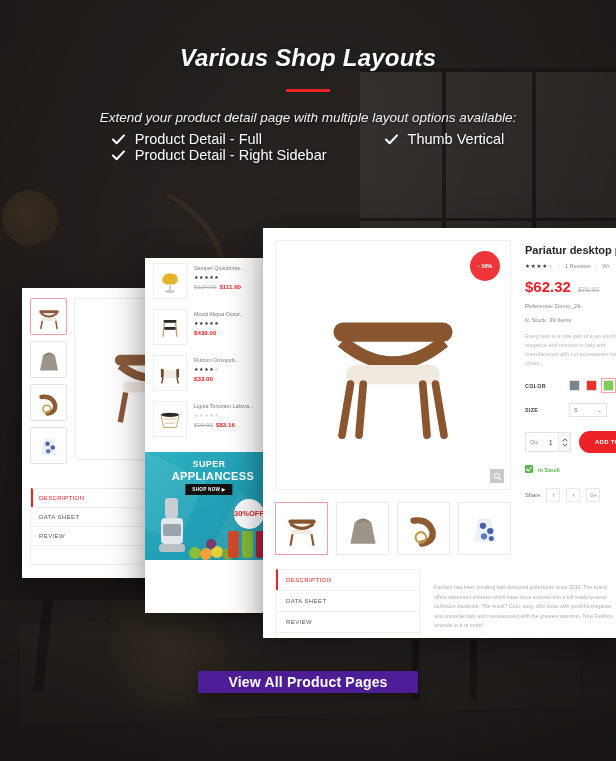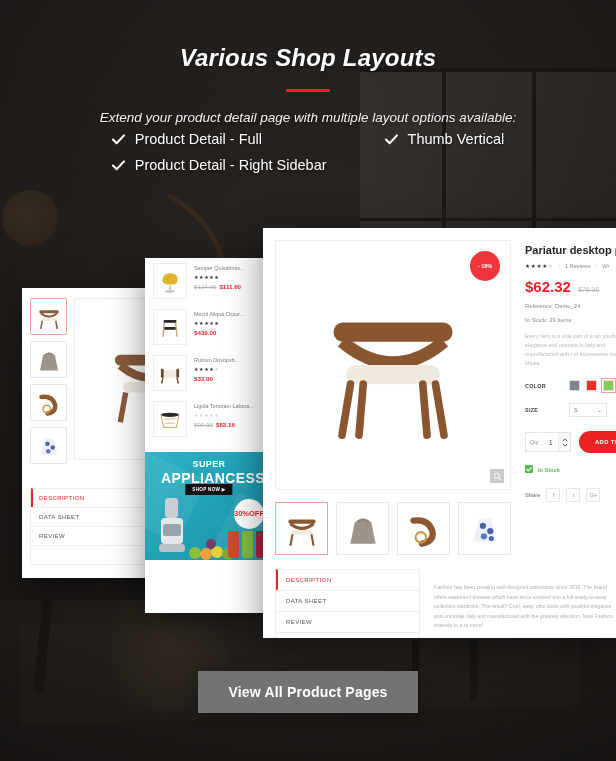--- a/index.html
+++ b/index.html
@@ -75,21 +75,21 @@
   .hero-sub {
     text-align: center; color: #f2f2f2; font-size: 13.5px; margin-top: 18px;
     text-shadow: 0 1px 3px rgba(0,0,0,.5);
   }
 
   
   #features {
     position: absolute; left: 0; top: 131px; width: 616px; z-index: 6;
     display: flex; justify-content: center; gap: 58px;
   }
-  .feat-col { display: flex; flex-direction: column; gap: 10px; }
+  .feat-col { display: flex; flex-direction: column; }
   .feat-item {
     display: flex; align-items: center; gap: 10px;
     color: #ffffff; font-size: 14.5px;
     text-shadow: 0 1px 3px rgba(0,0,0,.6);
     white-space: nowrap;
   }
   .check { width: 13px; height: 13px; flex: 0 0 auto; }
   .check svg { display: block; }
 
   
@@ -150,21 +150,21 @@
   .c2-banner .poly {
     position: absolute; background: rgba(255,255,255,.07);
     transform: rotate(25deg);
   }
   .c2-ban-t1 {
     position: absolute; top: 7px; left: 0; right: 0; text-align: center;
     color: #fff; font-size: 9px; font-weight: bold; letter-spacing: .4px;
   }
   .c2-ban-t2 {
     position: absolute; top: 18px; left: 0; right: 0; text-align: center;
-    color: #fff; font-size: 14px; font-weight: bold; letter-spacing: .4px; margin-left: 8px;
+    color: #fff; font-size: 11px; font-weight: bold; letter-spacing: .4px; margin-left: 8px;
   }
   .c2-shop {
     position: absolute; top: 32px; left: 50%; transform: translateX(-50%);
     background: #111; color: #fff; font-size: 4.6px; font-weight: bold;
     padding: 3px 7px; letter-spacing: .3px; white-space: nowrap;
   }
   .c2-off {
     position: absolute; right: 9px; top: 47px; width: 30px; height: 30px;
     border-radius: 50%; background: #fff; color: #ec2227;
     display: flex; flex-direction: row; align-items: center; justify-content: center;
@@ -273,22 +273,22 @@
   .c3-tab.active { color: #ec2227; border-left: 2px solid #ec2227; padding-left: 8px; }
   .c3-tabbody { flex: 1; padding: 14px 0 0 14px; }
   .c3-tabtext { font-size: 5.2px; line-height: 9.5px; color: #b0b0b0; }
 
   
   #cta {
     position: absolute; left: 0; top: 671px; width: 616px; z-index: 10;
     display: flex; justify-content: center;
   }
   .cta-btn {
-    background: #737373; color: #ffffff; font-size: 14px; font-weight: bold;
-    padding: 13px 30px; border: none; cursor: pointer; letter-spacing: .2px;
+    background: #4c1d95; color: #ffffff; font-size: 14px; font-weight: bold;
+    padding: 3px 30px; border: none; cursor: pointer; letter-spacing: .2px;
     box-shadow: 0 4px 14px rgba(0,0,0,.3);
   }
 </style>
 </head>
 <body>
 
 <div id="bg">
   <div class="bg-base"></div>
 
   <div class="bg-window">

